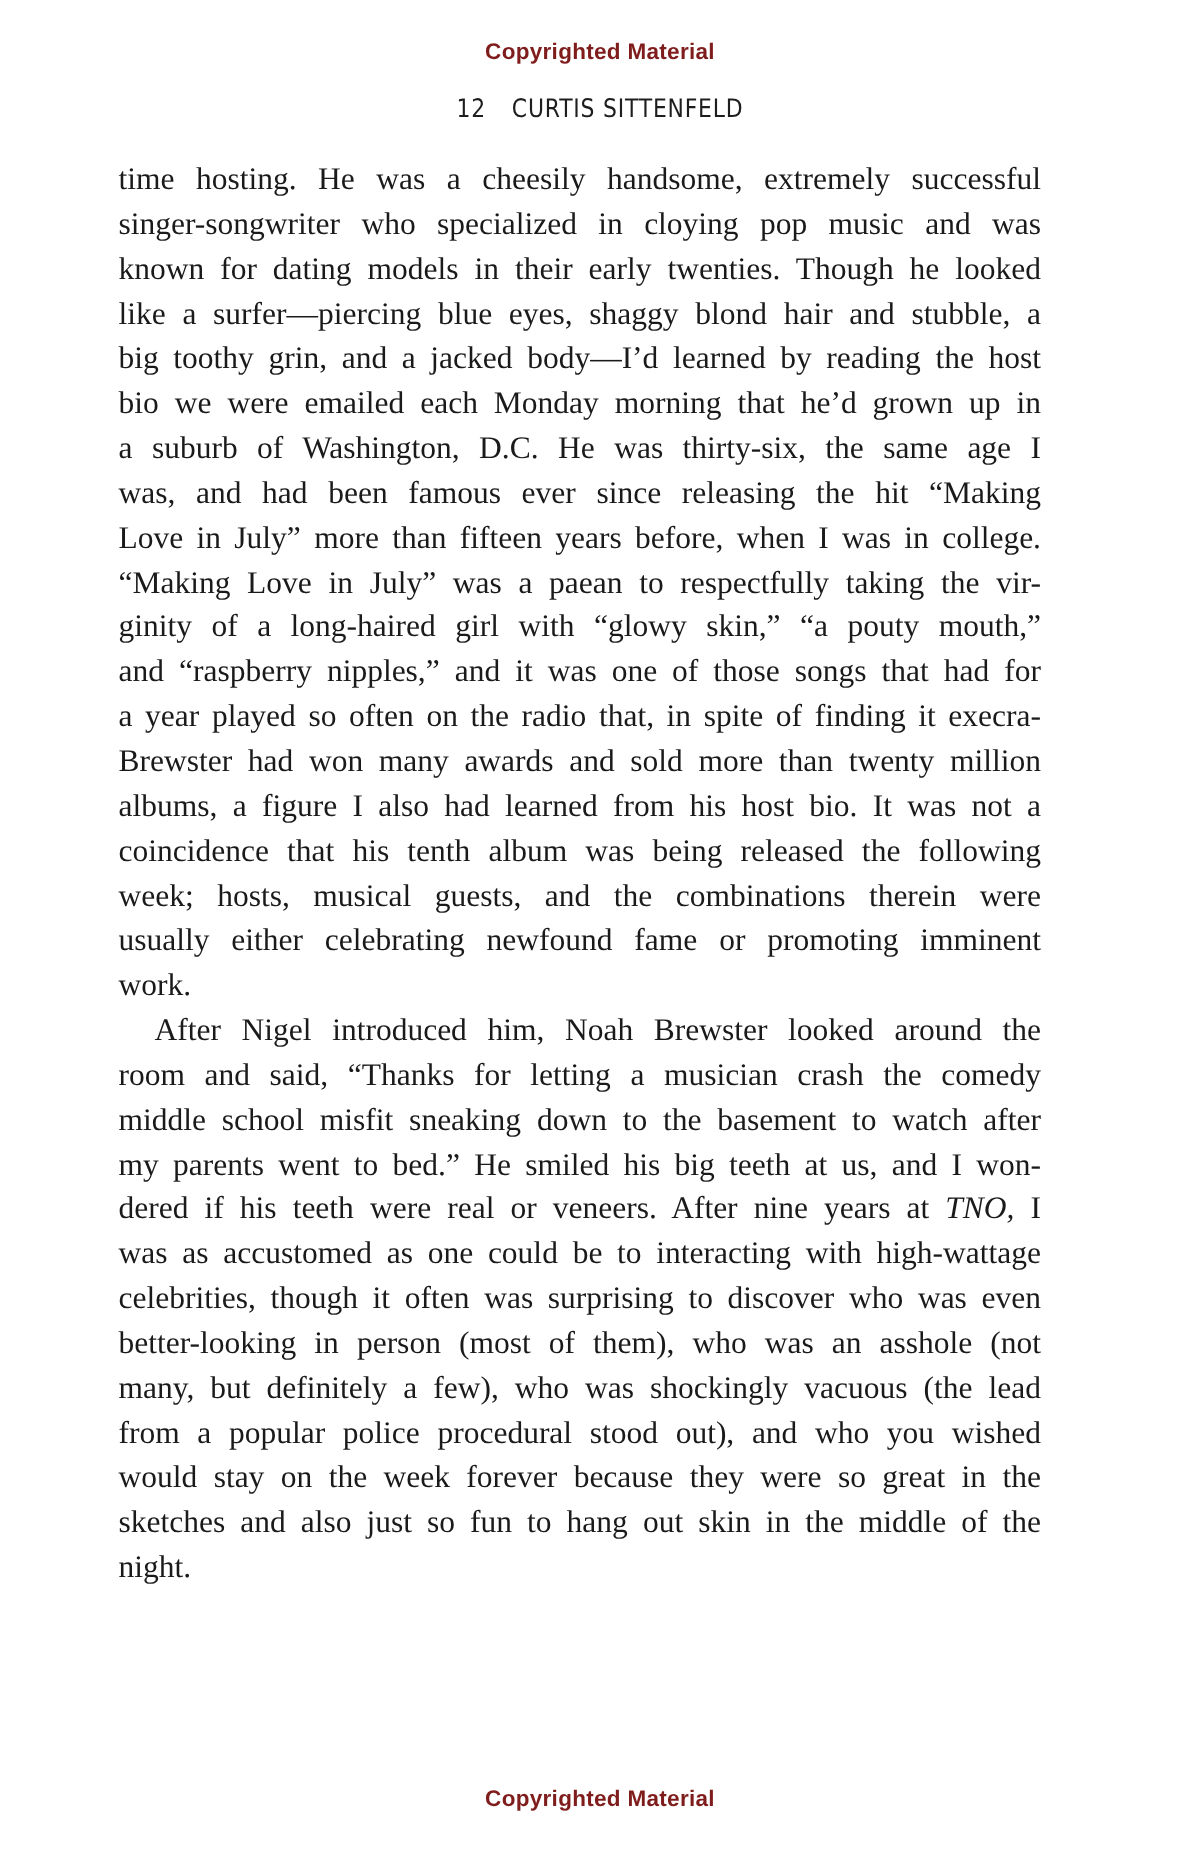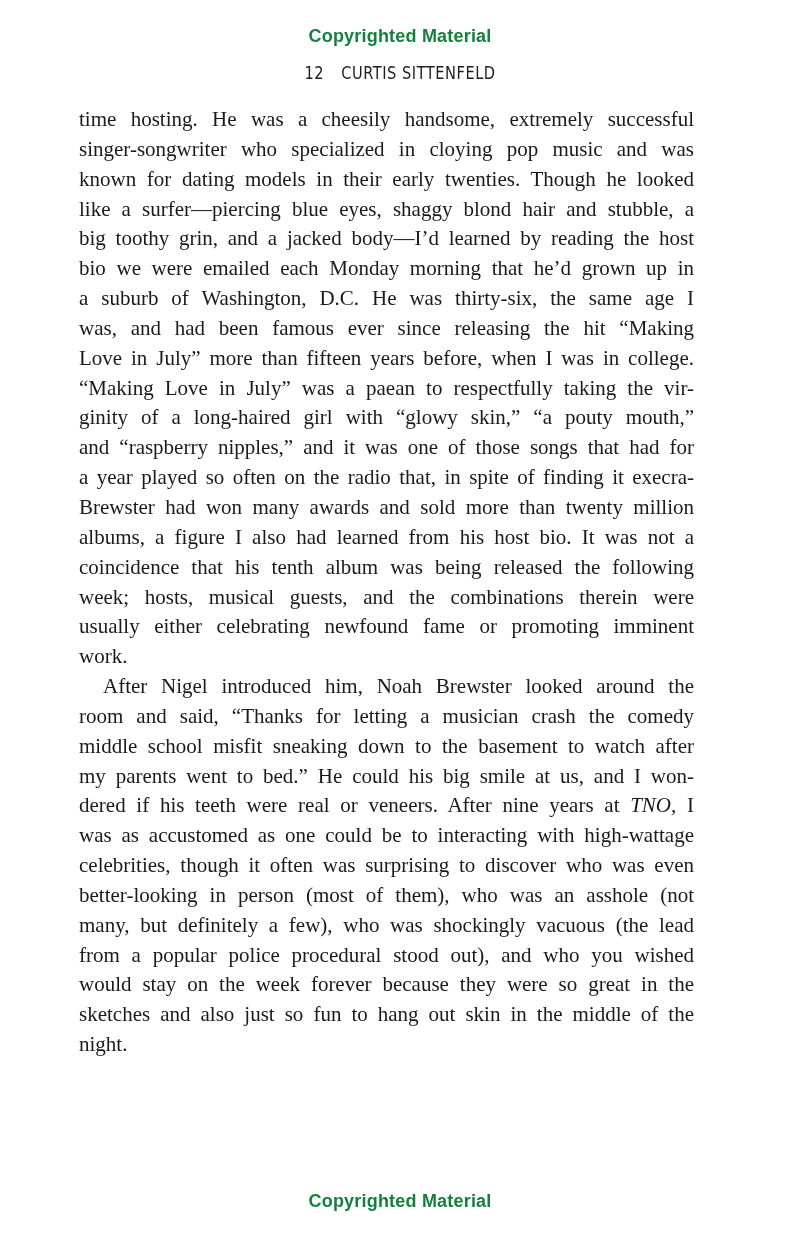--- a/index.html
+++ b/index.html
@@ -13,22 +13,22 @@
       position: relative;
       overflow: hidden;
     }
     .watermark {
       position: absolute;
       left: 0;
       width: 800px;
       text-align: center;
       font-family: "Liberation Sans", sans-serif;
       font-weight: bold;
-      font-size: 18px;
-      color: #15803d;
+      font-size: 15px;
+      color: #7f1d1d;
       letter-spacing: 0.2px;
     }
     .watermark.top { top: 26px; }
     .watermark.bottom { top: 1191px; }
     .running-head {
       position: absolute;
       top: 63px;
       left: 0;
       width: 800px;
       text-align: center;
@@ -88,21 +88,21 @@
   <div class="line">a year played so often on the radio that, in spite of finding it execra-</div>
   <div class="line">Brewster had won many awards and sold more than twenty million</div>
   <div class="line">albums, a figure I also had learned from his host bio. It was not a</div>
   <div class="line">coincidence that his tenth album was being released the following</div>
   <div class="line">week; hosts, musical guests, and the combinations therein were</div>
   <div class="line">usually either celebrating newfound fame or promoting imminent</div>
   <div class="line last">work.</div>
   <div class="line indent">After Nigel introduced him, Noah Brewster looked around the</div>
   <div class="line">room and said, “Thanks for letting a musician crash the comedy</div>
   <div class="line">middle school misfit sneaking down to the basement to watch after</div>
-  <div class="line">my parents went to bed.” He could his big smile at us, and I won-</div>
+  <div class="line">my parents went to bed.” He smiled his big teeth at us, and I won-</div>
   <div class="line"><span>dered if his teeth were real or veneers. After nine years at </span><em>TNO,</em><span> I</span></div>
   <div class="line">was as accustomed as one could be to interacting with high-wattage</div>
   <div class="line">celebrities, though it often was surprising to discover who was even</div>
   <div class="line">better-looking in person (most of them), who was an asshole (not</div>
   <div class="line">many, but definitely a few), who was shockingly vacuous (the lead</div>
   <div class="line">from a popular police procedural stood out), and who you wished</div>
   <div class="line">would stay on the week forever because they were so great in the</div>
   <div class="line">sketches and also just so fun to hang out skin in the middle of the</div>
   <div class="line last">night.</div>
 </div>

